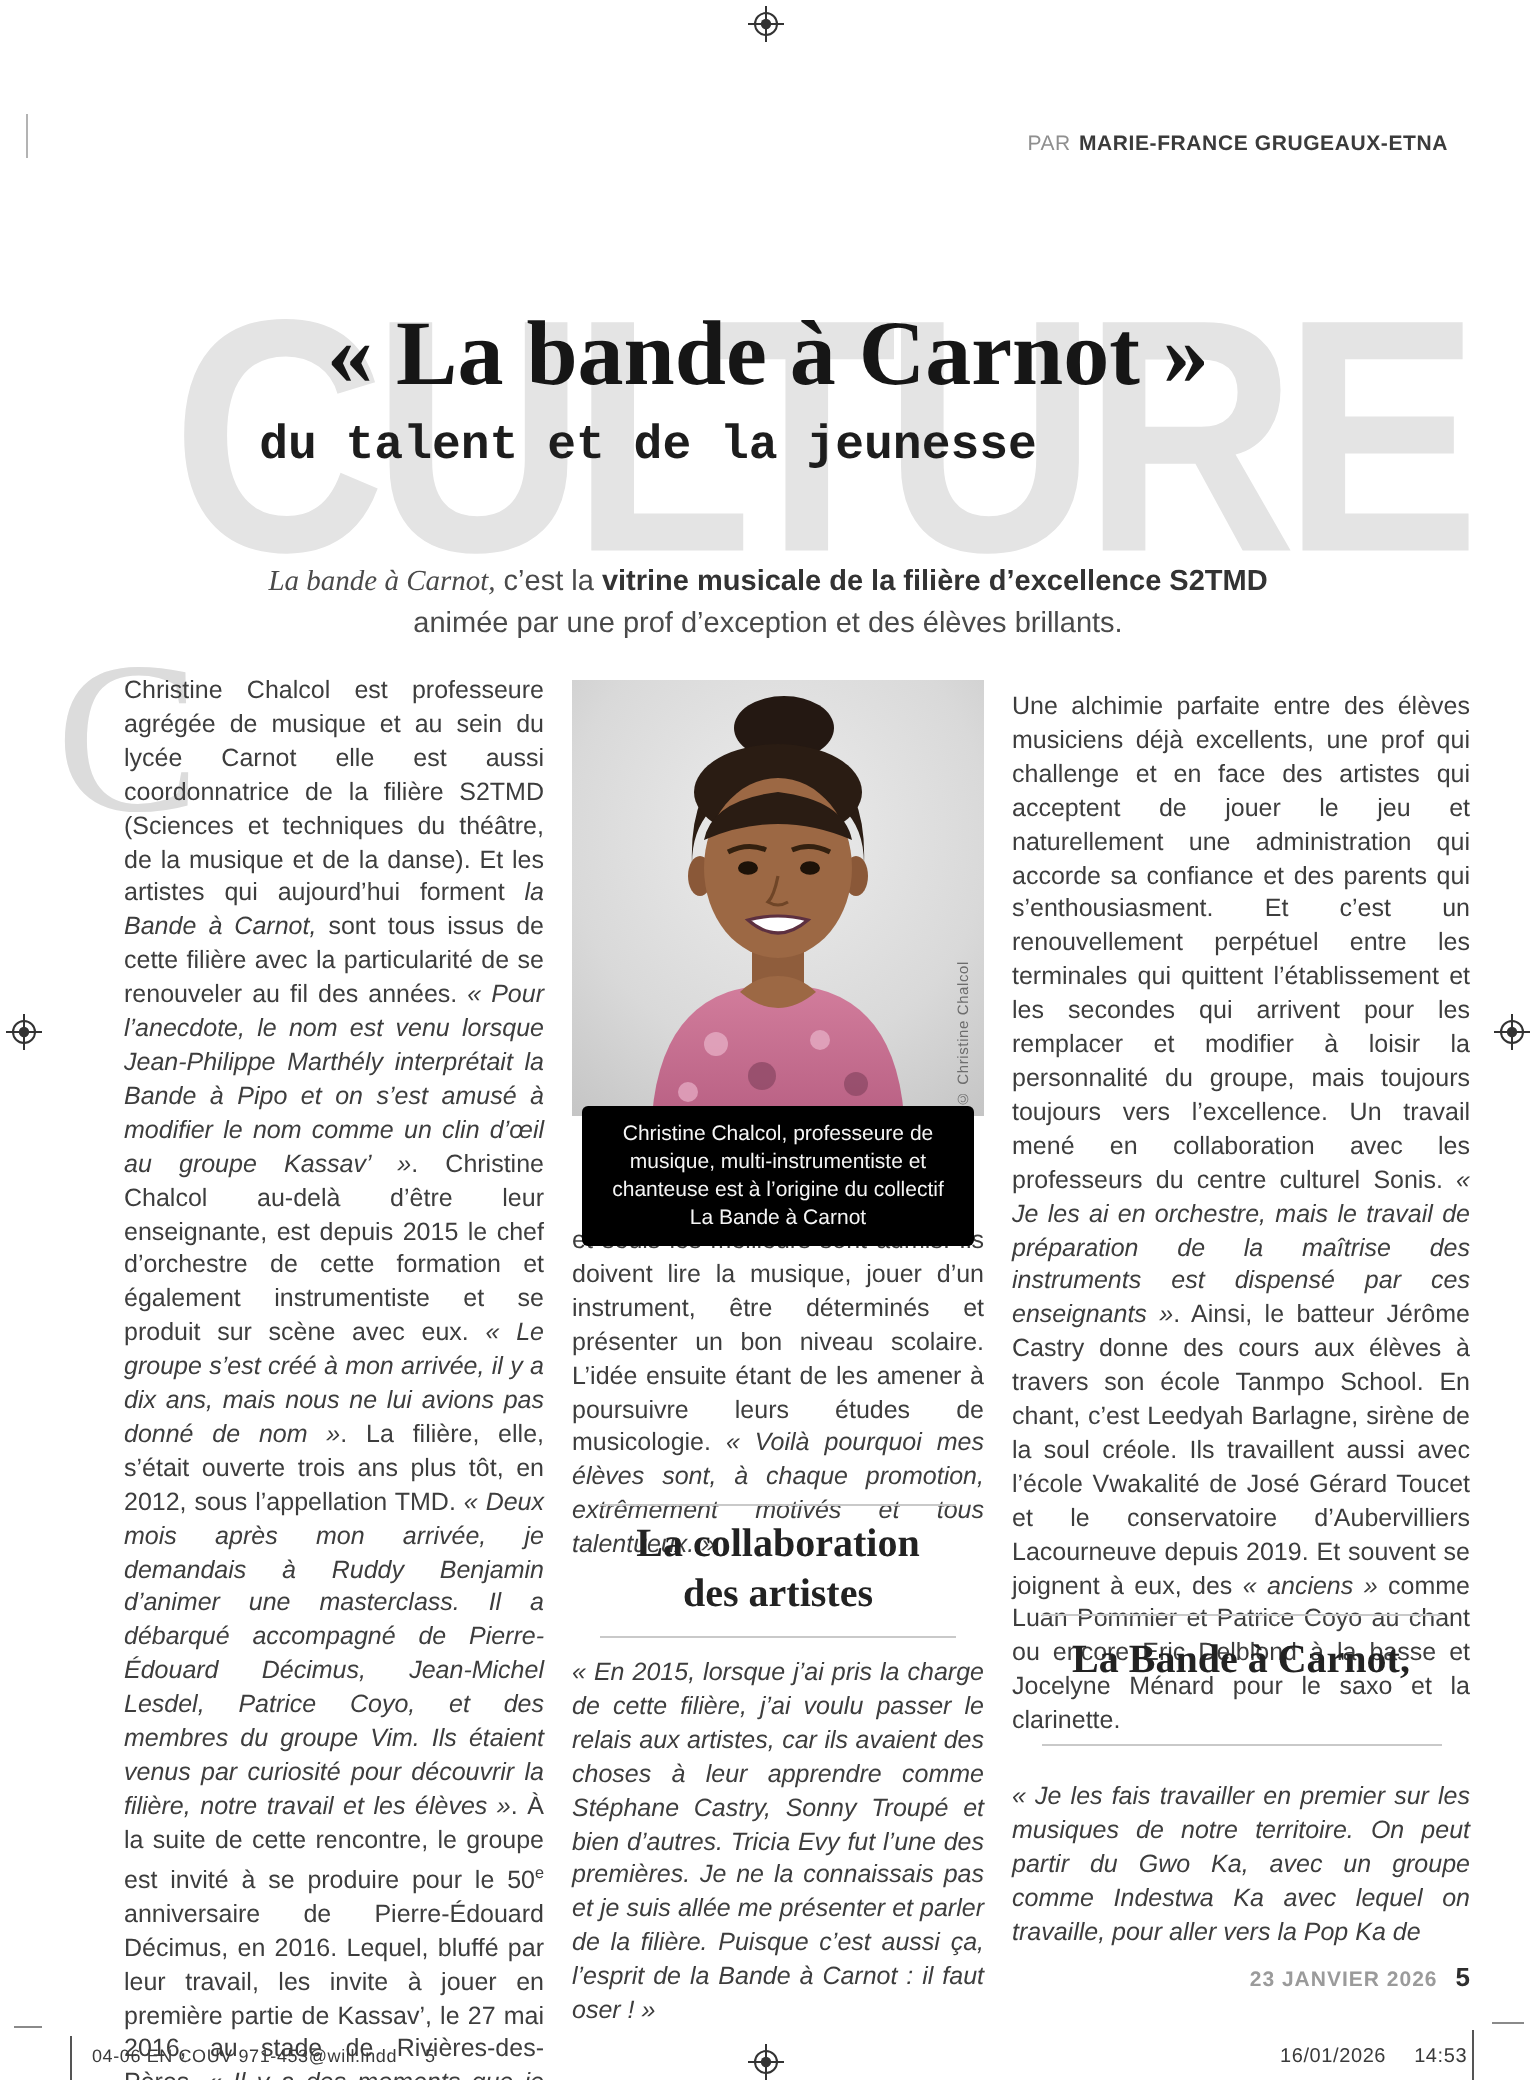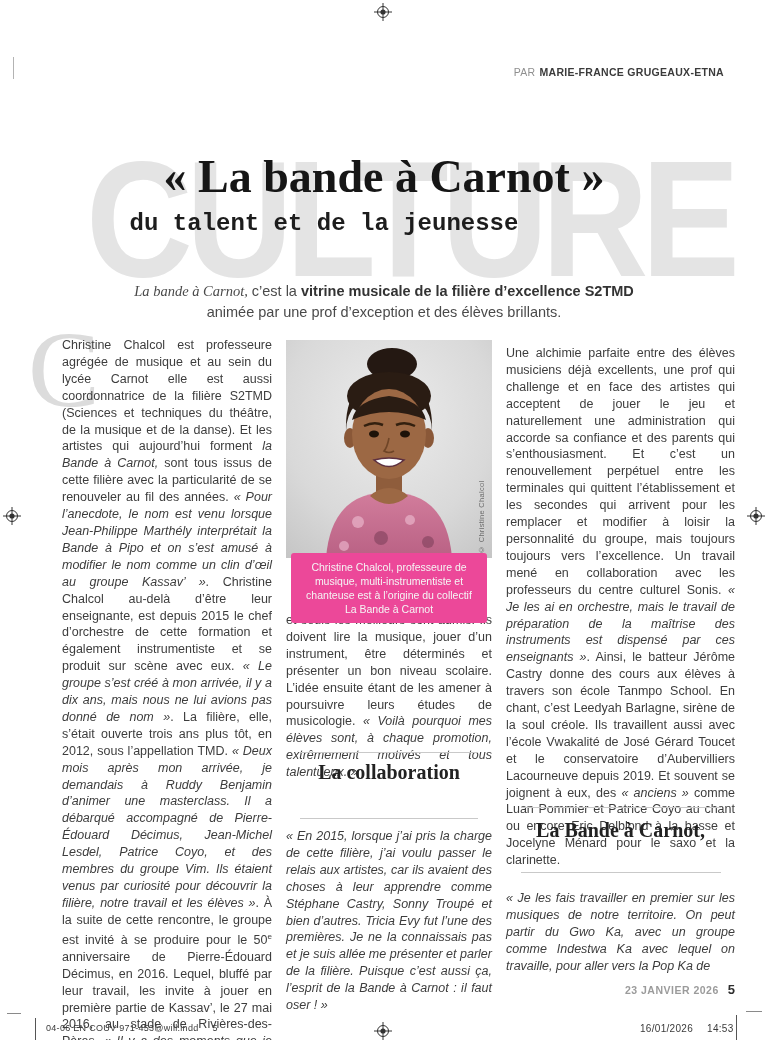--- a/index.html
+++ b/index.html
@@ -28,21 +28,21 @@
   .si { font-family:"Liberation Serif", serif; font-style:italic; }
   .sup { vertical-align:super; font-size:.65em; }
 
   .dropcap { position:absolute; top:316px; left:28px; z-index:0; font-family:"Liberation Serif", serif;
     font-size:108px; line-height:1; color:#dcdcdc; }
   .col-left  { position:absolute; top:337px; left:62px;  width:210px; z-index:1; }
   .col-mid   { position:absolute; top:612px; left:286px; width:206px; }
   .col-right { position:absolute; top:345px; left:506px; width:229px; }
 
   .photo { position:absolute; top:340px; left:286px; width:206px; height:218px; overflow:hidden; }
-  .caption { position:absolute; top:553px; left:291px; width:196px; z-index:2; background:#ec4899;
+  .caption { position:absolute; top:553px; left:291px; width:196px; z-index:2; background:#000000;
     color:#f5f5f5; font-size:10.5px; line-height:14px; text-align:center; padding:7px 9px; border-radius:3px; }
   .credit { position:absolute; top:432px; left:477px; height:122px; width:11px; z-index:2;
     writing-mode:vertical-rl; transform:rotate(180deg); font-size:7.5px; color:#6d6d6d; letter-spacing:.3px; }
 
   .rule { position:absolute; height:1px; background:#c9c9c9; }
   .subhead { position:absolute; text-align:center; font-family:"Liberation Serif", serif;
     font-weight:bold; color:#222222; }
   .subhead span { display:block; }
   .subhead-mid { top:760px; left:286px; width:206px; font-size:20px; line-height:25px; }
   .subhead-right { top:818px; left:506px; width:229px; font-size:20px; line-height:25px; }
@@ -159,20 +159,21 @@
     </svg>
   </div>
   <div class="credit">© Christine Chalcol</div>
   <div class="caption">Christine Chalcol, professeure de musique, multi-instrumentiste et chanteuse est à l’origine du collectif La Bande à Carnot</div>
 
   <div class="col-mid bodytext"><span>et seuls les meilleurs sont admis. Ils doivent lire la musique, jouer d’un instrument, être déterminés et présenter un bon niveau scolaire. L’idée ensuite étant de les amener à poursuivre leurs études de musicologie. </span><span class="i">« Voilà pourquoi mes élèves sont, à chaque promotion, extrêmement motivés et tous talentueux. »</span></div>
 
   <div class="rule" style="top:752px; left:300px; width:178px;"></div>
   <h3 class="subhead subhead-mid">
     <span>La collaboration</span>
+    <span>des artistes</span>
   </h3>
   <div class="rule" style="top:818px; left:300px; width:178px;"></div>
   <div class="quote quote-mid bodytext">« En 2015, lorsque j’ai pris la charge de cette filière, j’ai voulu passer le relais aux artistes, car ils avaient des choses à leur apprendre comme Stéphane Castry, Sonny Troupé et bien d’autres. Tricia Evy fut l’une des premières. Je ne la connaissais pas et je suis allée me présenter et parler de la filière. Puisque c’est aussi ça, l’esprit de la Bande à Carnot : il faut oser ! »</div>
 
   <div class="col-right bodytext"><span>Une alchimie parfaite entre des élèves musiciens déjà excellents, une prof qui challenge et en face des artistes qui acceptent de jouer le jeu et naturellement une administration qui accorde sa confiance et des parents qui s’enthousiasment. Et c’est un renouvellement perpétuel entre les terminales qui quittent l’établissement et les secondes qui arrivent pour les remplacer et modifier à loisir la personnalité du groupe, mais toujours toujours vers l’excellence. Un travail mené en collaboration avec les professeurs du centre culturel Sonis. </span><span class="i">« Je les ai en orchestre, mais le travail de préparation de la maîtrise des instruments est dispensé par ces enseignants »</span><span>. Ainsi, le batteur Jérôme Castry donne des cours aux élèves à travers son école Tanmpo School. En chant, c’est Leedyah Barlagne, sirène de la soul créole. Ils travaillent aussi avec l’école Vwakalité de José Gérard Toucet et le conservatoire d’Aubervilliers Lacourneuve depuis 2019. Et souvent se joignent à eux, des </span><span class="i">« anciens »</span><span> comme Luan Pommier et Patrice Coyo au chant ou encore Eric Delblond à la basse et Jocelyne Ménard pour le saxo et la clarinette.</span></div>
 
   <div class="rule" style="top:807px; left:521px; width:200px;"></div>
   <h3 class="subhead subhead-right">
     <span>La Bande à Carnot,</span>
   </h3>

